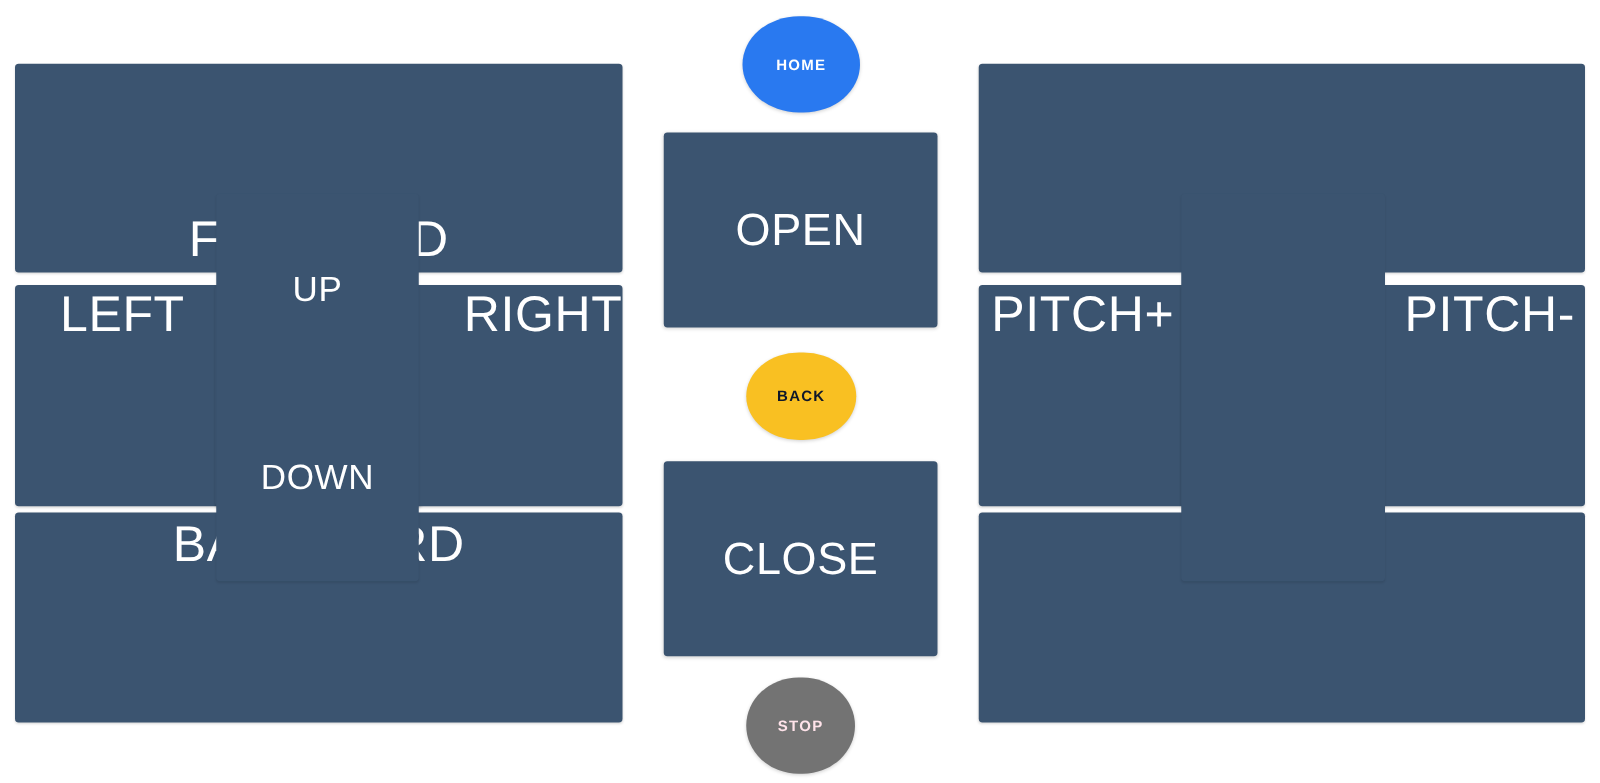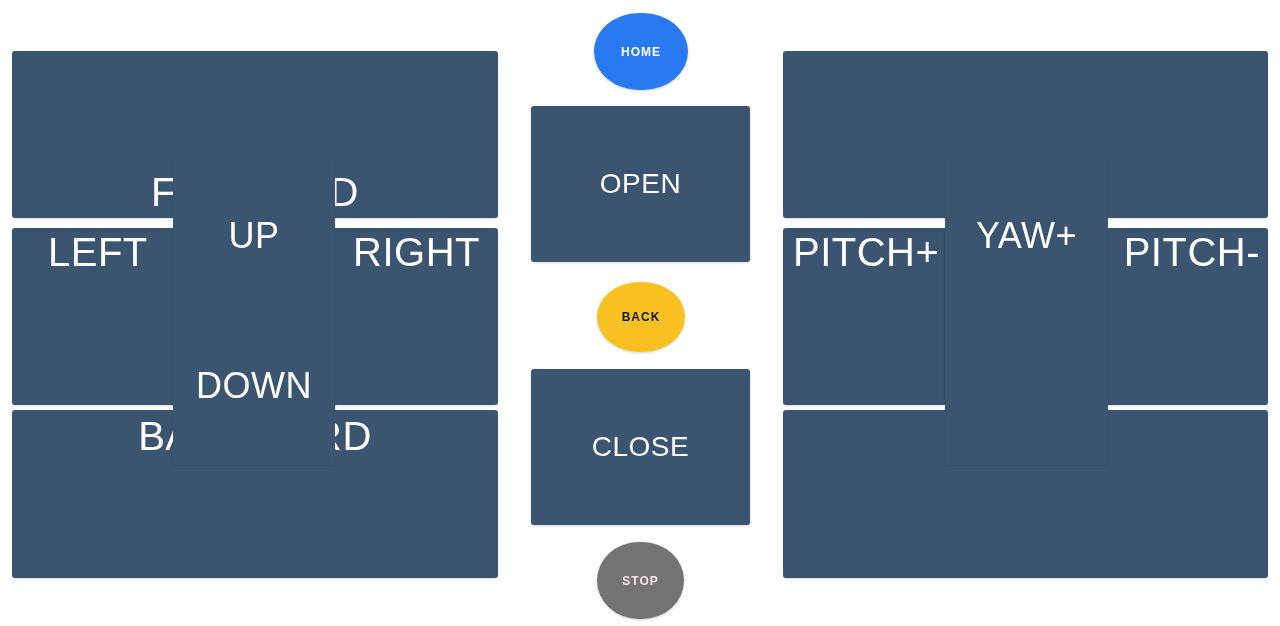--- a/index.html
+++ b/index.html
@@ -60,21 +60,21 @@
     box-shadow: 0 1px 2px rgba(0,0,0,0.10);
     z-index: 5;
     cursor: pointer;
     user-select: none;
   }
   .strip .lbl {
     position: absolute;
     left: 0; right: 0;
     text-align: center;
     color: #ffffff;
-    font-size: 36px;
+    font-size: 28px;
     font-family: "Liberation Sans", sans-serif;
     letter-spacing: 0.5px;
     line-height: 1;
     white-space: nowrap;
   }
 
   
   .pill {
     position: absolute;
     border-radius: 48% / 50%;
@@ -93,21 +93,21 @@
 
   
   .gripper {
     position: absolute;
     background: #3b5470;
     border-radius: 3px;
     display: flex;
     align-items: center;
     justify-content: center;
     color: #ffffff;
-    font-size: 28px;
+    font-size: 36px;
     letter-spacing: 0.5px;
     font-family: "Liberation Sans", sans-serif;
     cursor: pointer;
     user-select: none;
     box-shadow: 0 1px 3px rgba(0,0,0,0.16);
   }
 </style>
 </head>
 <body>
 
@@ -116,21 +116,21 @@
   <div>
 
     <div class="pad pad-big pad-row-top" style="left:12px; top:51px; width:486px; height:167px;">
       <span class="lbl">FORWARD</span>
     </div>
 
     <div class="pad pad-mid pad-side" style="left:12px; top:228px; width:325px; height:177px; justify-content:flex-start; padding-left:36px;">
       <span class="lbl">LEFT</span>
     </div>
 
-    <div class="pad pad-mid pad-side" style="left:172px; top:228px; width:326px; height:177px; justify-content:flex-end; padding-right:18px;">
+    <div class="pad pad-mid pad-side" style="left:172px; top:228px; width:326px; height:177px; justify-content:flex-end; ">
       <span class="lbl">RIGHT</span>
     </div>
 
     <div class="pad pad-big pad-row-bottom" style="left:12px; top:410px; width:486px; height:168px;">
       <span class="lbl">BACKWARD</span>
     </div>
 
     <div class="strip" style="left:173px; top:155px; width:162px; height:310px;">
       <div class="lbl" style="top:63px;">
         <span>UP</span>
@@ -176,19 +176,16 @@
 
     <div class="pad pad-mid pad-side" style="left:945px; top:228px; width:323px; height:177px; justify-content:flex-end; padding-right:8px;">
       <span class="lbl">PITCH-</span>
     </div>
 
     <div class="pad pad-big pad-row-bottom" style="left:783px; top:410px; width:485px; height:168px;">
       <span class="lbl">ROLL-</span>
     </div>
 
     <div class="strip" style="left:945px; top:155px; width:163px; height:310px;">
-      <div class="lbl" style="top:63px;">
-        <span>YAW+</span>
-      </div>
     </div>
   </div>
 
 </div>
 
 </body></html>

